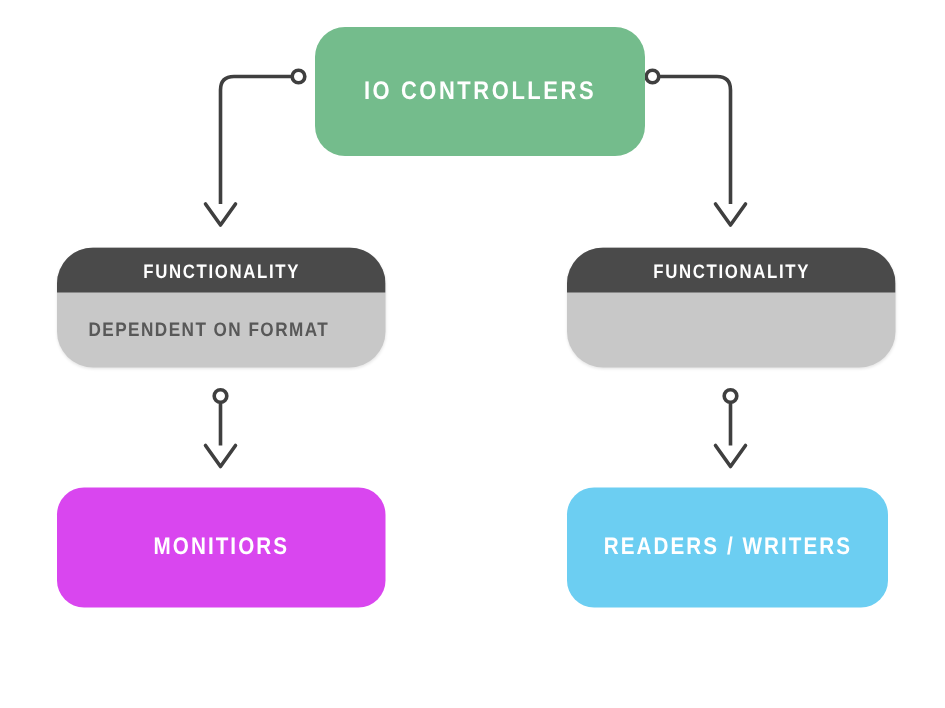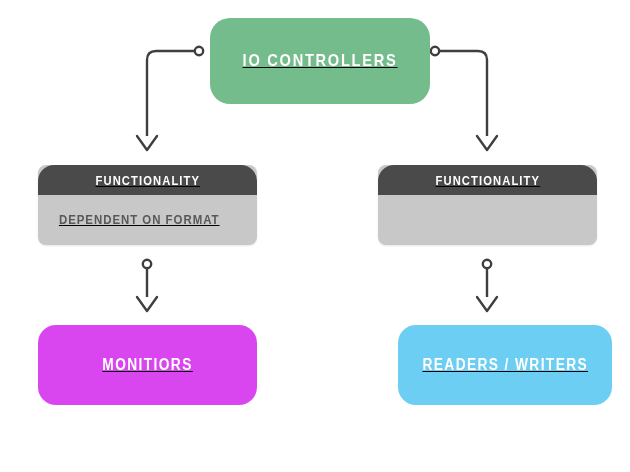--- a/index.html
+++ b/index.html
@@ -20,21 +20,20 @@
   }
   .node {
     position: absolute;
     box-sizing: border-box;
     display: flex;
     flex-direction: column;
     align-items: center;
     justify-content: center;
     border-radius: 18px;
     overflow: hidden;
-    text-decoration: underline;
   }
   .node-label {
     font-family: "Liberation Sans", sans-serif;
     font-weight: bold;
     color: #ffffff;
     letter-spacing: 1.6px;
     text-align: center;
     line-height: 1.25;
     font-size: 16px;
     transform: scaleX(0.86);
@@ -52,21 +51,21 @@
   #node-io-controllers .node-label {
     font-size: 17px;
     letter-spacing: 2px;
   }
 
   
   .node-functionality {
     width: 219px;
     height: 80px;
     background: #c8c8c8;
-    border-radius: 8px;
+    border-radius: 24px;
     flex-direction: column;
     justify-content: flex-start;
     align-items: stretch;
     box-shadow: 0 1px 2px rgba(0,0,0,0.10);
   }
   .fn-header {
     background: #4a4a4a;
     height: 30px;
     display: flex;
     align-items: center;
@@ -111,21 +110,20 @@
     background: #d946ef;
     border-radius: 18px;
   }
   #node-readers-writers {
     left: 378px;
     top: 325px;
     width: 214px;
     height: 80px;
     background: #6ccef2;
     border-radius: 18px;
-    margin-left: 20px;
   }
 
   
   #connector-layer {
     position: absolute;
     left: 0;
     top: 0;
     width: 630px;
     height: 472px;
     pointer-events: none;

